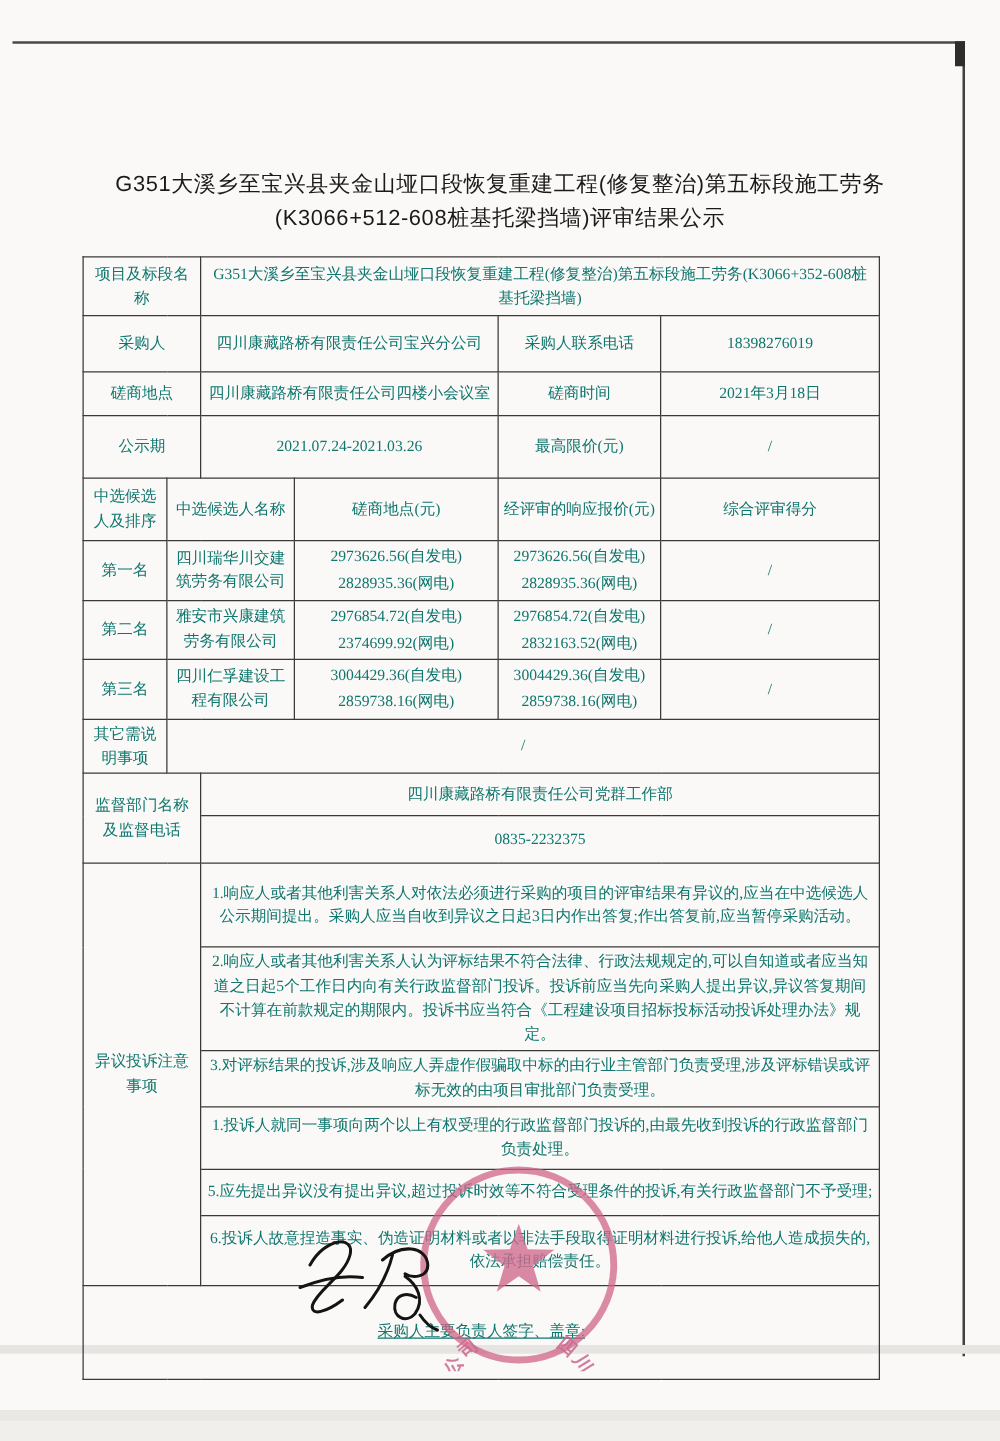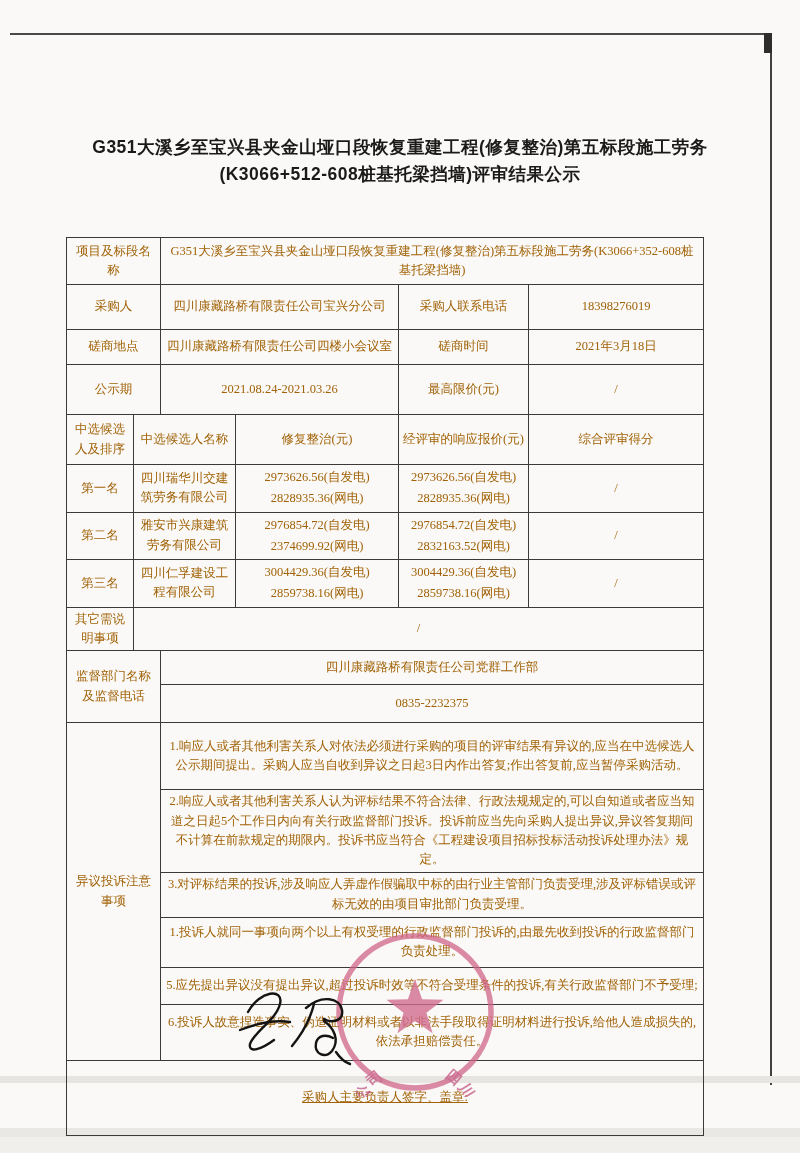--- a/index.html
+++ b/index.html
@@ -10,24 +10,24 @@
   
   .edge-top{position:absolute;left:10px;top:33px;width:762px;height:2px;background:#4a4947;}
   .edge-right{position:absolute;left:770px;top:33px;width:2px;height:1052px;background:#42413f;}
   .edge-corner{position:absolute;left:764px;top:33px;width:8px;height:20px;background:#2e2d2b;}
   .band1{position:absolute;left:0;top:1076px;width:800px;height:7px;background:#e7e5e2;}
   .band2{position:absolute;left:0;top:1128px;width:800px;height:9px;background:#eae8e5;}
   .band3{position:absolute;left:0;top:1137px;width:800px;height:16px;background:#f1efec;}
 
   .doc-title{position:absolute;top:134px;left:50%;transform:translateX(-50%);
     width:674px;text-align:center;font-family:"Liberation Sans","DejaVu Sans",sans-serif;
-    font-weight:bold;font-size:17.5px;line-height:1.55;color:#1c1a19;letter-spacing:.5px;}
+    font-weight:normal;font-size:17.5px;line-height:1.55;color:#1c1a19;letter-spacing:.5px;}
 
   table.main{position:absolute;left:66px;top:205px;width:637px;border-collapse:collapse;
-    table-layout:fixed;font-size:12.5px;color:#a16207;margin-top:32px;}
+    table-layout:fixed;font-size:12.5px;color:#0f766e;}
   table.main td{border:1.5px solid #3b3a38;text-align:center;vertical-align:middle;
     padding:2px 4px;line-height:1.55;overflow:hidden;}
   td.proj{text-align:left;padding:4px 12px;line-height:1.8;}
   .two-line span{display:block;line-height:1.7;}
   td.item-cell{text-align:left;padding:4px 12px;line-height:1.6;}
   td.sig-cell{text-align:left;padding-left:8px;vertical-align:middle;text-decoration:underline;}
 
   .seal{position:absolute;left:330px;top:927px;width:170px;height:170px;z-index:5;opacity:.92;}
   .handwriting{position:absolute;left:232px;top:976px;width:150px;height:95px;z-index:6;}
 </style>
@@ -70,29 +70,29 @@
 
     <tr style="height:35px">
       <td colspan="2">磋商地点</td>
       <td colspan="2">四川康藏路桥有限责任公司四楼小会议室</td>
       <td>磋商时间</td>
       <td>2021年3月18日</td>
     </tr>
 
     <tr style="height:50px">
       <td colspan="2">公示期</td>
-      <td colspan="2">2021.08.24-2021.03.26</td>
+      <td colspan="2">2021.07.24-2021.03.26</td>
       <td>最高限价(元)</td>
       <td>/</td>
     </tr>
 
     <tr style="height:50px">
       <td>中选候选人及排序</td>
       <td colspan="2">中选候选人名称</td>
-      <td>修复整治(元)</td>
+      <td>磋商地点(元)</td>
       <td>经评审的响应报价(元)</td>
       <td>综合评审得分</td>
     </tr>
 
     <tr style="height:45px">
       <td>第一名</td>
       <td colspan="2">四川瑞华川交建筑劳务有限公司</td>
       <td class="two-line">
         <span>2973626.56(自发电)</span>
         <span>2828935.36(网电)</span>

